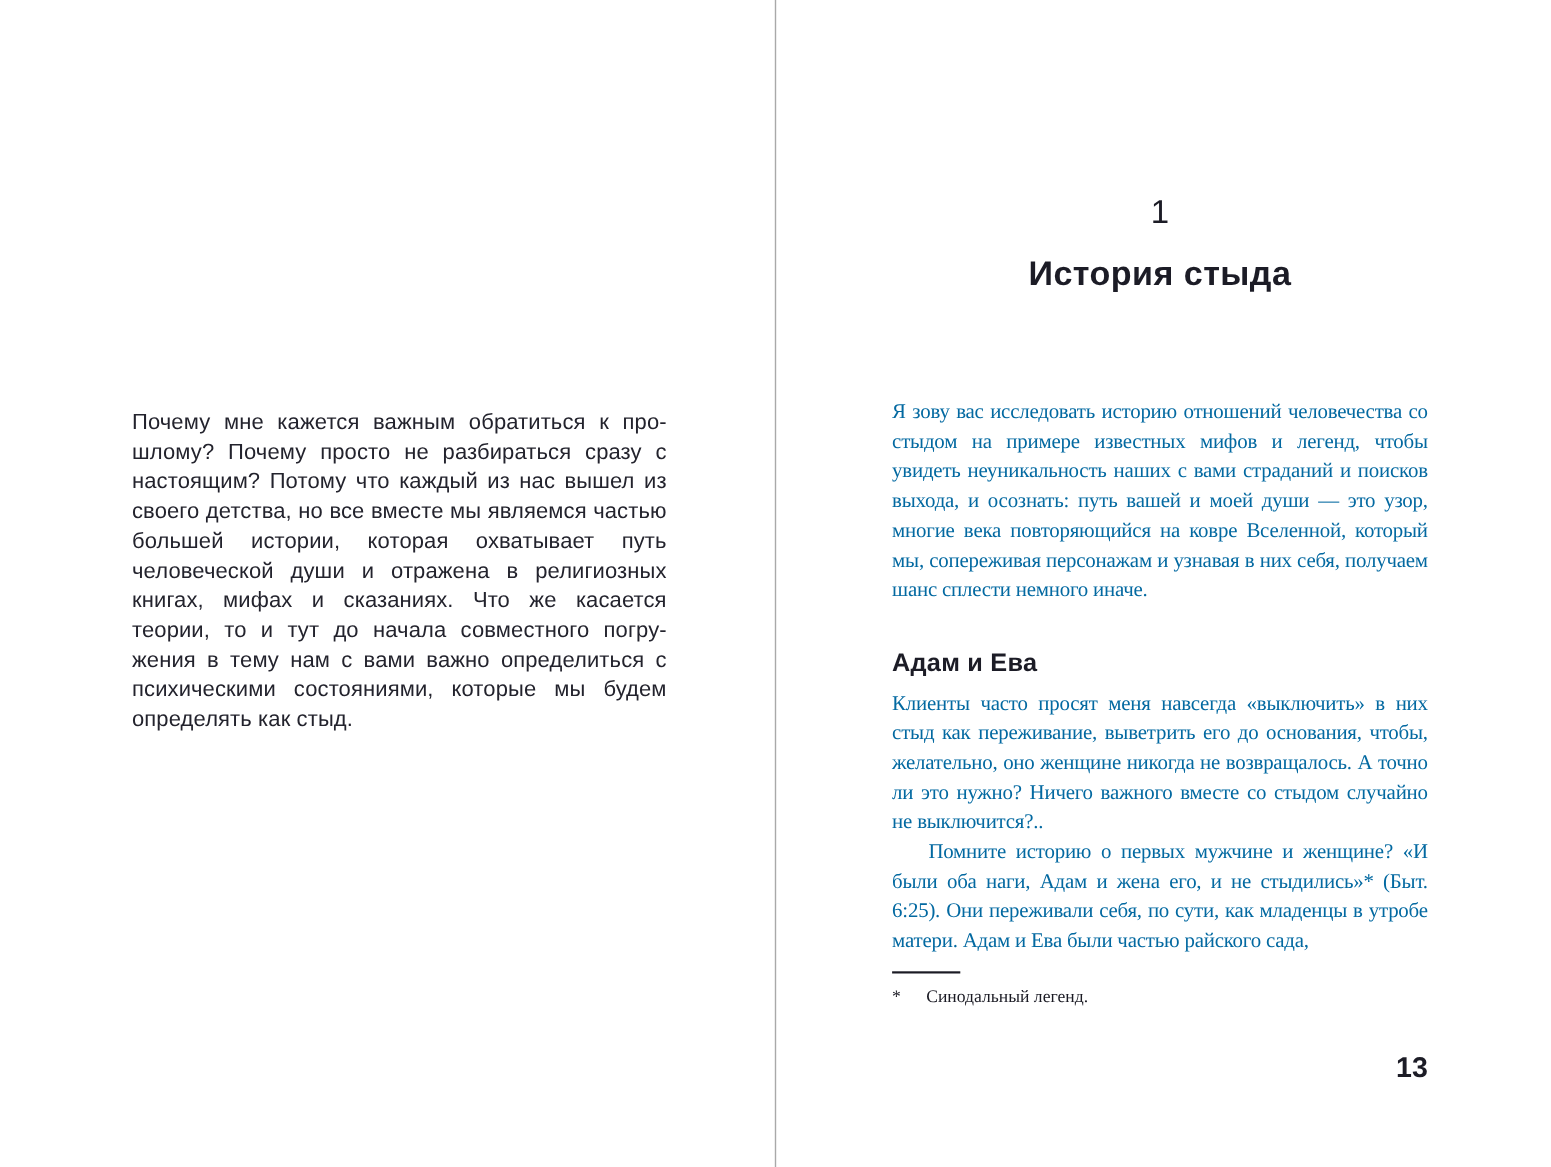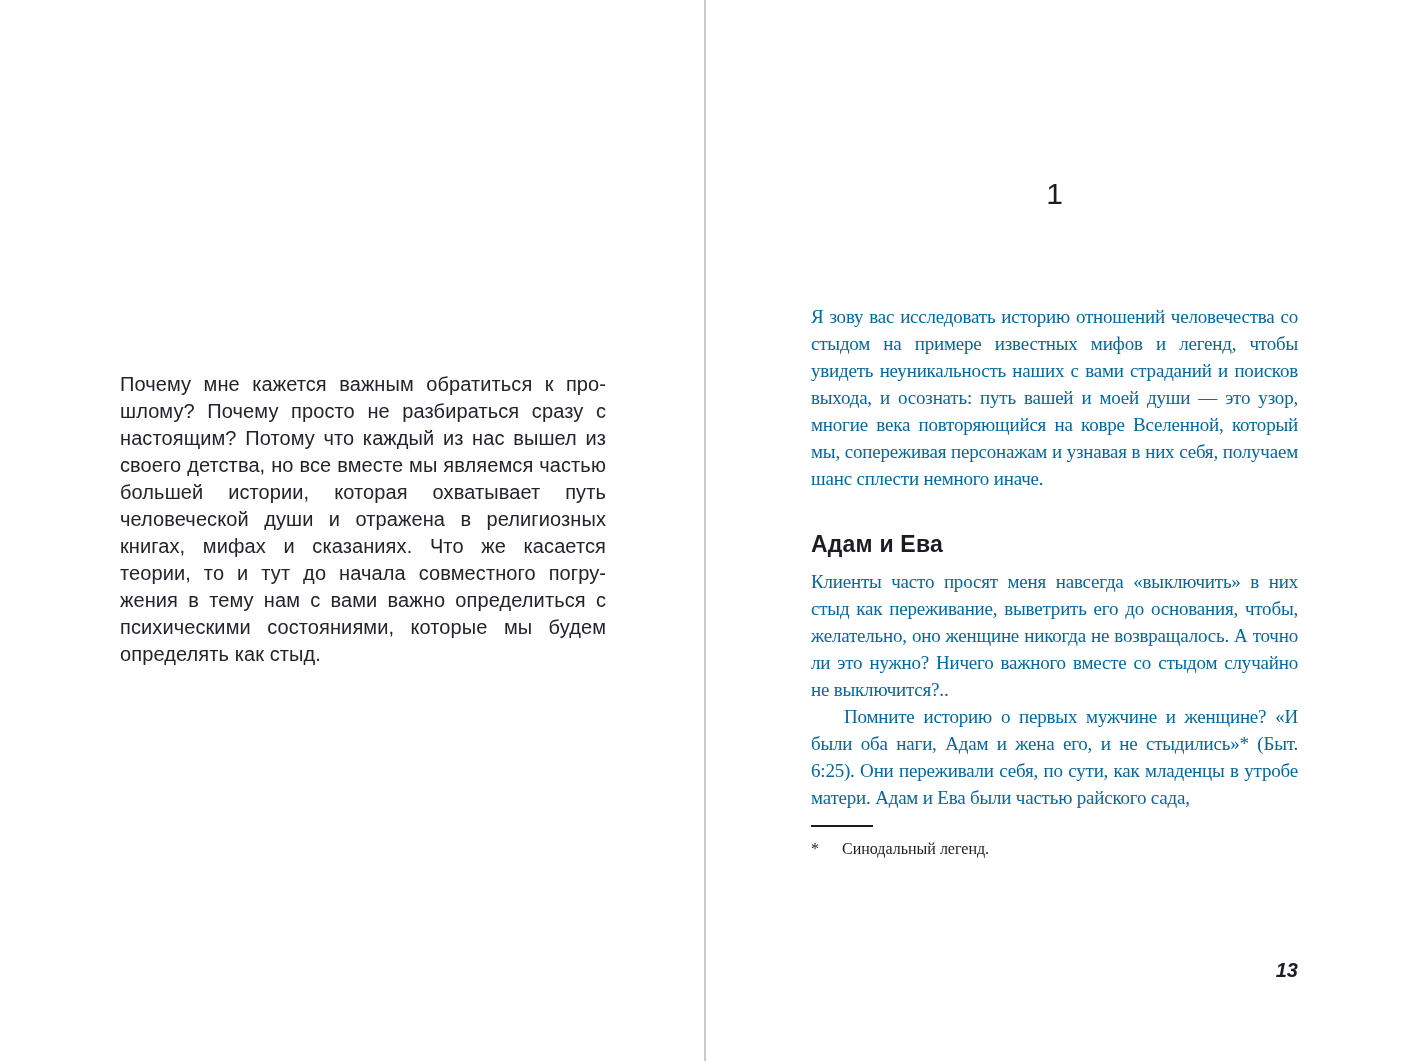--- a/index.html
+++ b/index.html
@@ -106,44 +106,44 @@
     line-height: 20px;
     color: #1b1b24;
   }
   .footnote .marker { flex: 0 0 31px; }
   .page-number {
     position: absolute;
     top: 958px;
     right: 112px;
     font-family: "Liberation Sans", sans-serif;
     font-weight: 700;
-    font-size: 20px;
+    font-size: 26px;
     line-height: 24px;
     color: #1c1c26;
-    font-style: italic;
   }
 </style>
 </head>
 <body>
 
 <div class="spread">
 
   <div class="page page-left">
     <div class="left-text">
       <p>Почему мне кажется важным обратиться к про­шлому? Почему просто не разбираться сразу с настоящим? Потому что каждый из нас вышел из своего детства, но все вместе мы являемся частью большей истории, которая охватывает путь человеческой души и отражена в религиоз­ных книгах, мифах и сказаниях. Что же касается теории, то и тут до начала совместного погру­жения в тему нам с вами важно определиться с психическими состояниями, которые мы будем определять как стыд.</p>
     </div>
   </div>
 
   <div class="divider"></div>
 
   <div class="page page-right">
     <div class="rcol">
 
       <div class="chapter-number">1</div>
 
+      <div class="chapter-title">История стыда</div>
 
       <p class="serif-para intro">Я зову вас исследовать историю отношений человечества со стыдом на примере известных мифов и легенд, чтобы увидеть неуникальность наших с вами страданий и поис­ков выхода, и осознать: путь вашей и моей души — это узор, многие века повторяющийся на ковре Вселенной, который мы, сопереживая персонажам и узнавая в них себя, получаем шанс сплести немного иначе.</p>
 
       <div class="section-heading">Адам и Ева</div>
 
       <p class="serif-para para-first">Клиенты часто просят меня навсегда «выключить» в них стыд как переживание, выветрить его до основания, чтобы, желательно, оно женщине никогда не возвращалось. А точно ли это нужно? Ничего важного вместе со стыдом случайно не выключится?..</p>
 
       <p class="serif-para para-indented">Помните историю о первых мужчине и женщине? «И были оба наги, Адам и жена его, и не стыдились»* (Быт. 6:25). Они переживали себя, по сути, как младенцы в утробе матери. Адам и Ева были частью райского сада,</p>
 
       <div class="footnote-rule"></div>

